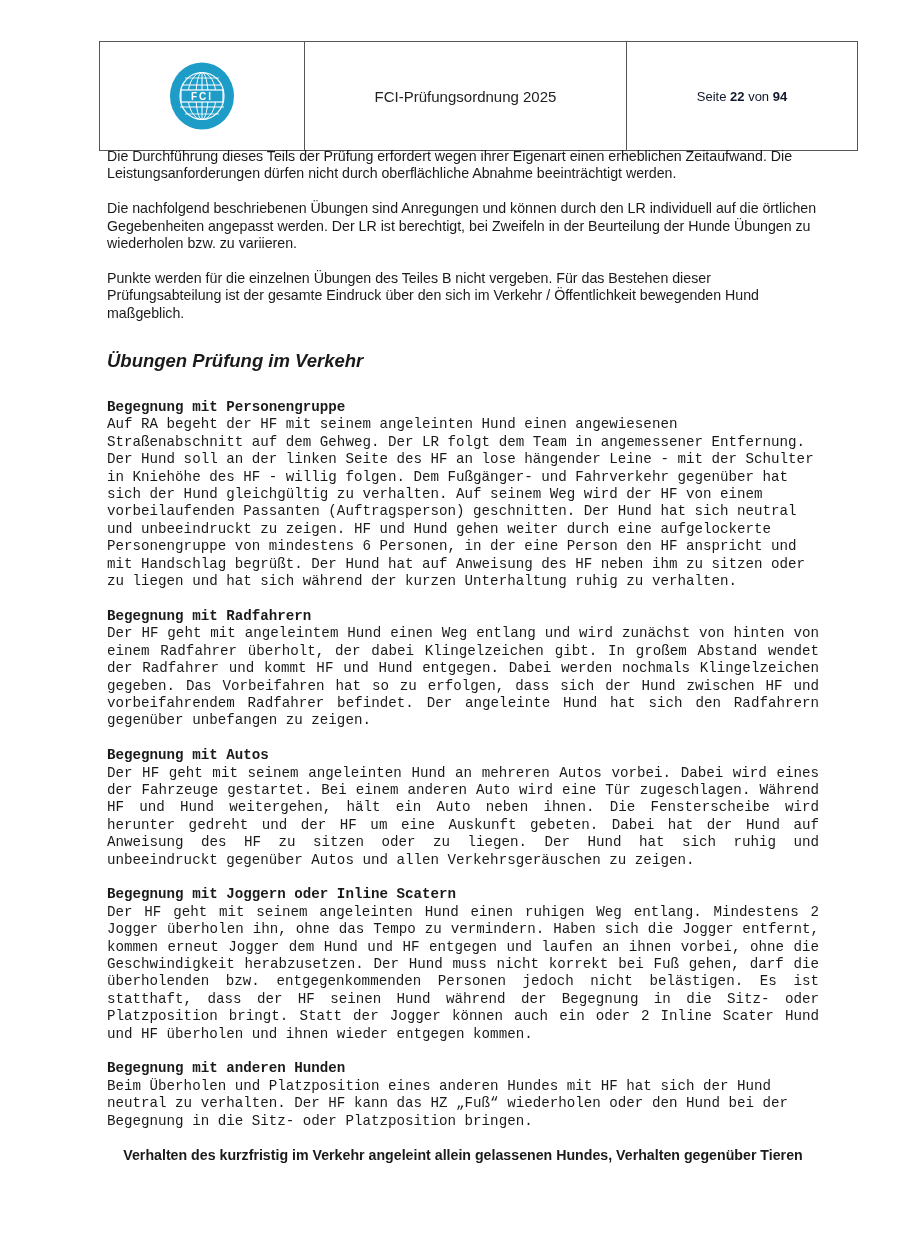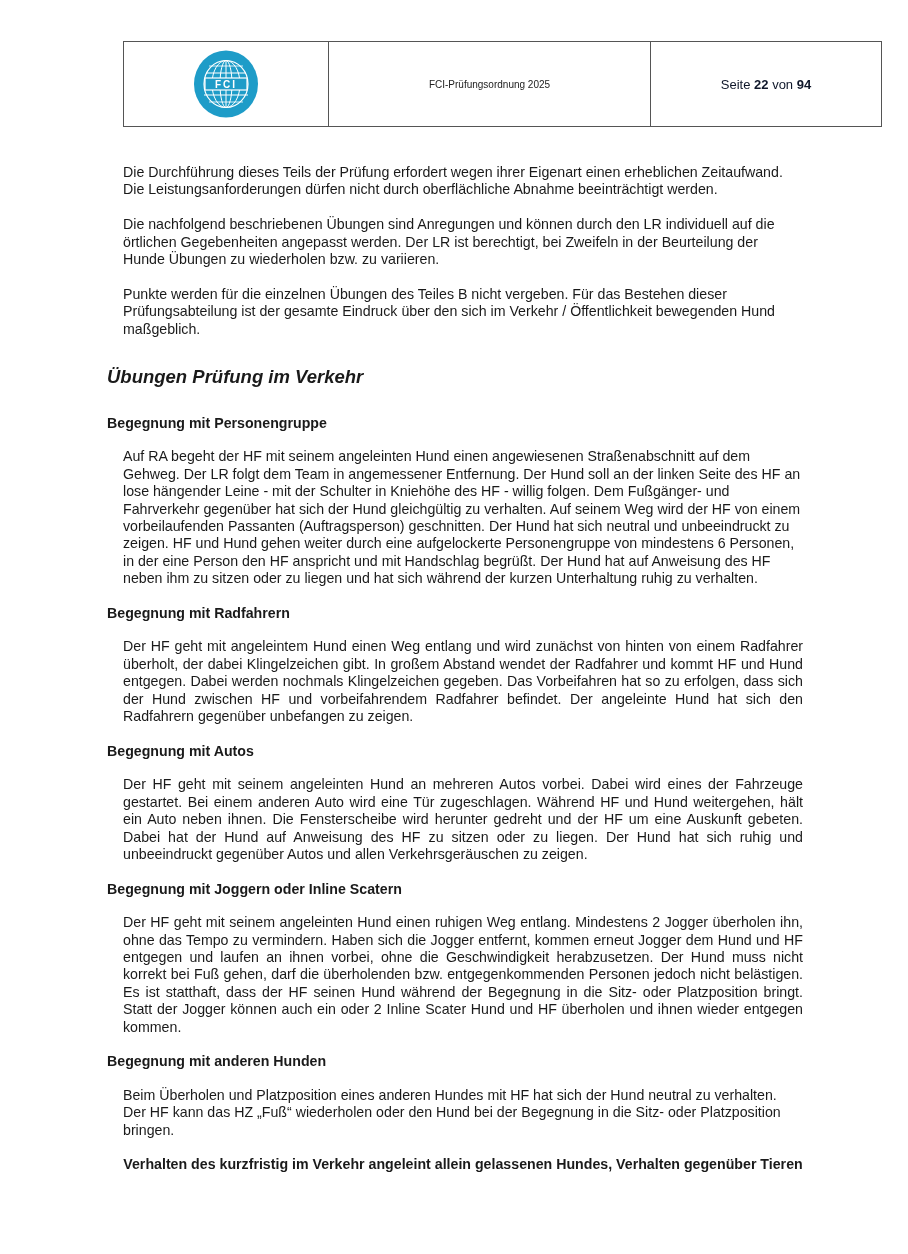--- a/index.html
+++ b/index.html
@@ -1,37 +1,37 @@
 <!DOCTYPE html>
 <html><head>
 <meta charset="utf-8">
 <style>
   html, body { margin: 0; padding: 0; background: #ffffff; }
   body {
     width: 908px; height: 1254px; position: relative; overflow: hidden;
     font-family: "Liberation Sans", sans-serif; color: #1a1a1a;
   }
   .header-table {
-    position: absolute; left: 123px; top: 41px; width: 759px; height: 86px;
+    position: absolute; left: 99px; top: 41px; width: 759px; height: 110px;
     border: 1.5px solid #555; box-sizing: border-box; display: flex;
   }
   .hcell { display: flex; align-items: center; justify-content: center; box-sizing: border-box; }
   .hcell.logo { width: 205px; border-right: 1.5px solid #555; }
-  .hcell.title { width: 322px; border-right: 1.5px solid #555; font-size: 10px; color: #222; }
+  .hcell.title { width: 322px; border-right: 1.5px solid #555; font-size: 15px; color: #222; }
   .hcell.page { flex: 1; font-size: 13px; color: #0f172a; }
   .hcell.page b { font-weight: bold; }
   .logo-svg { width: 68px; height: 70px; }
 
   .content { position: absolute; left: 107px; top: 148px; width: 712px; }
-  p { margin: 16px; font-size: 14.2px; line-height: 17.4px; }
+  p { margin: 0; font-size: 14.2px; line-height: 17.4px; }
   .para { margin-bottom: 17.4px; }
   .justify { text-align: justify; }
   h2 { font-size: 18.5px; font-weight: bold; margin: 28px 0 27px 0; line-height: 22px; font-style: italic; }
   .ex-title { font-weight: bold; font-size: 14.2px; line-height: 17.4px; margin: 0; }
-  .exercise { margin-bottom: 17.4px; }
+  .exercise { margin-bottom: 17.4px; font-family: Liberation Mono, monospace; }
   .final-title { font-weight: bold; font-size: 14.2px; line-height: 17.4px; margin: 0; text-align: center; }
 </style>
 </head>
 <body>
 
 <div class="header-table">
   <div class="hcell logo">
     <svg class="logo-svg" viewBox="0 0 68 70">
       <ellipse cx="34" cy="35" rx="32" ry="33.5" fill="#1e9cc8"></ellipse>
       <ellipse cx="34" cy="35" rx="22" ry="23.5" fill="none" stroke="#ffffff" stroke-width="1.2"></ellipse>

